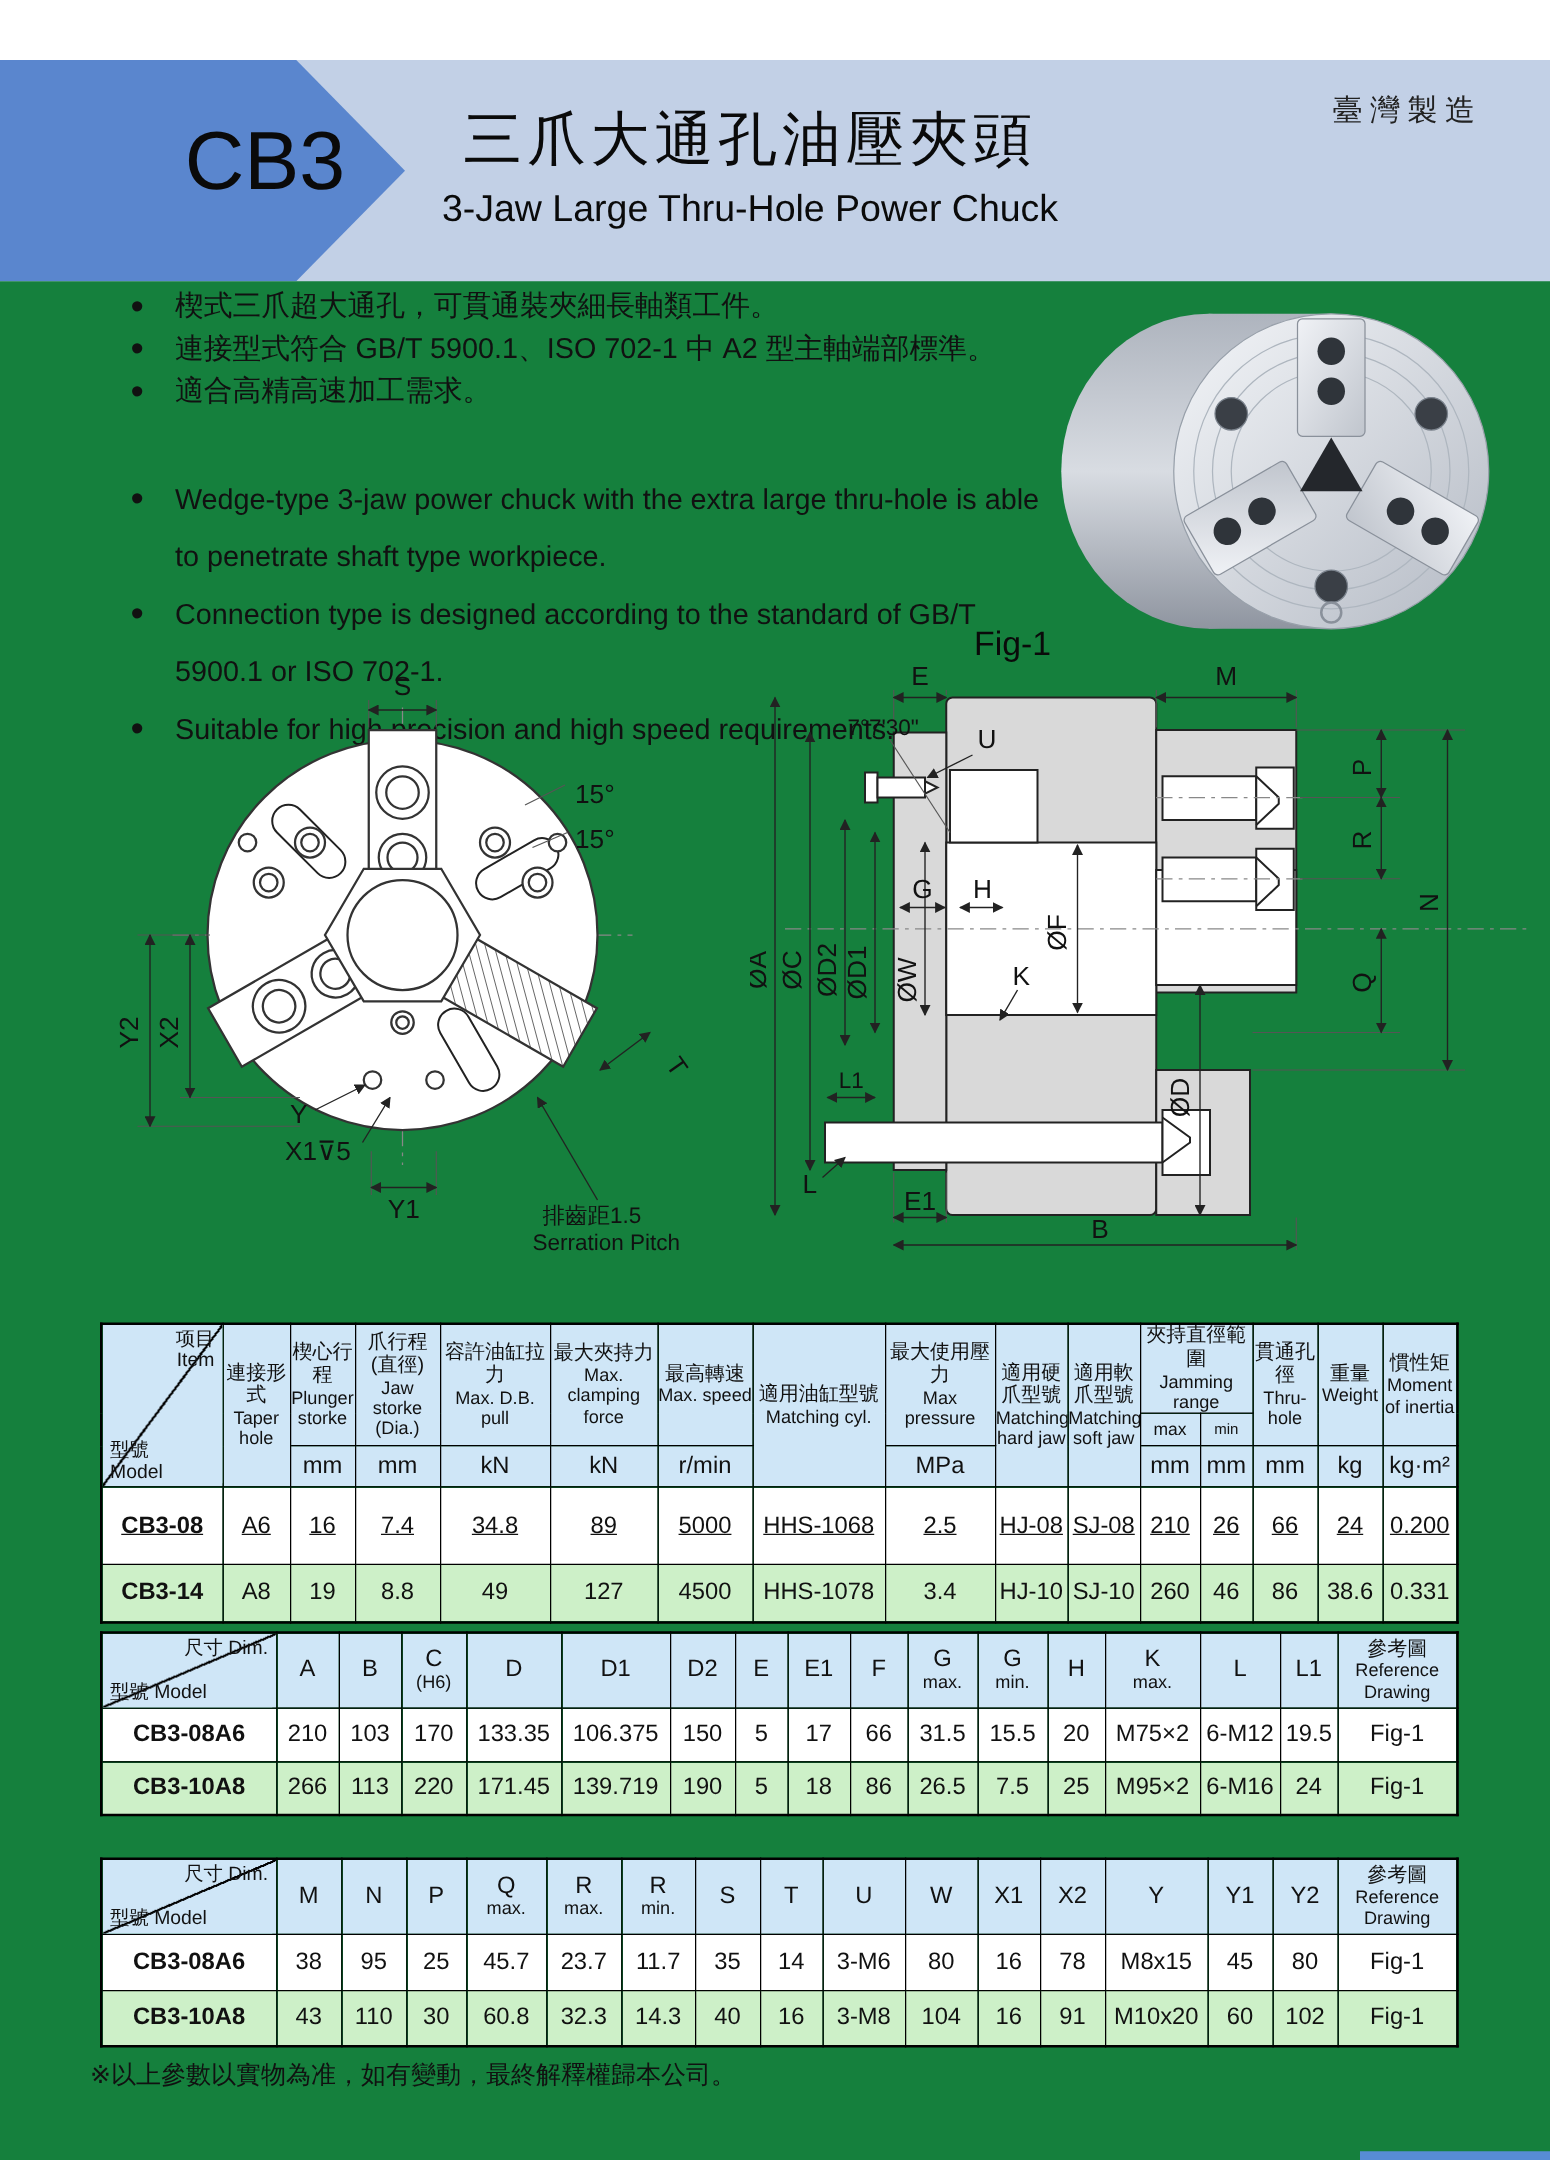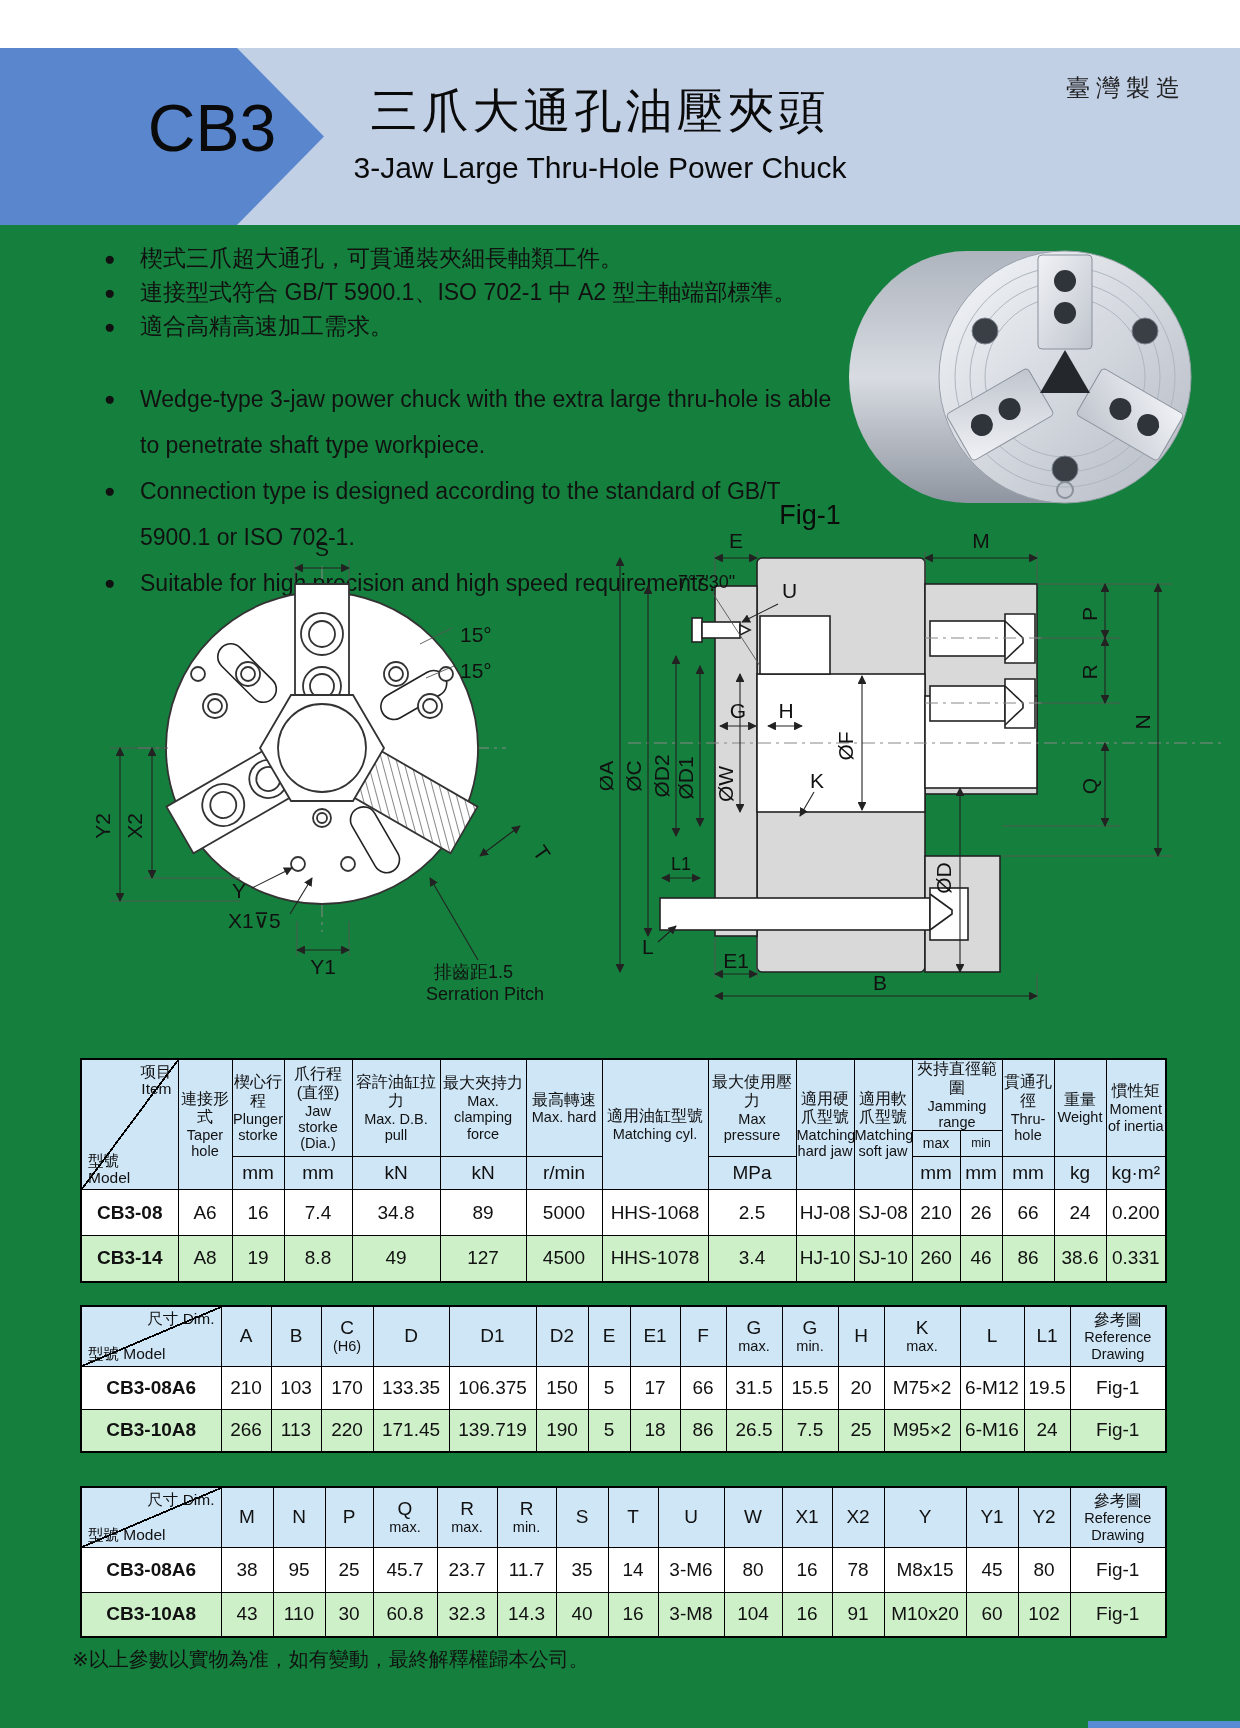--- a/index.html
+++ b/index.html
@@ -11,21 +11,21 @@
   .arrow{position:absolute;left:0;top:0;width:324px;height:177px;background:#5a86ce;
          clip-path:polygon(0 0,237px 0,324px 50%,237px 100%,0 100%);}
   .model-code{position:absolute;left:112px;top:42px;width:200px;font-size:66px;color:#0a0a0a;text-align:center;}
   .title-wrap{position:absolute;left:330px;top:0;width:540px;height:177px;text-align:center;}
   .title-zh{margin-top:32px;font-size:47px;letter-spacing:4px;color:#0a0a0a;}
   .title-en{margin-top:8px;font-size:30px;color:#0a0a0a;}
   .made-in{position:absolute;right:54px;top:24px;font-size:24px;letter-spacing:6px;color:#222;}
 
   
   ul.feat{list-style:none;margin:0;padding:0;position:absolute;left:104px;}
-  ul.feat.zh{top:194px;width:740px;}
+  ul.feat.zh{top:180px;width:740px;}
   ul.feat.en{top:328px;width:748px;}
   ul.feat li{position:relative;padding-left:36px;font-size:23px;line-height:33px;margin-bottom:1px;}
   ul.feat.en li{line-height:46px;margin-bottom:0;}
   ul.feat li::before{content:"●";position:absolute;left:0;top:0;font-size:19px;}
 
   
   .photo{position:absolute;left:795px;top:188px;width:445px;height:282px;}
   .fig-caption{position:absolute;left:720px;top:452px;width:180px;text-align:center;font-size:27px;color:#0a0a0a;}
   .draw-left{position:absolute;left:90px;top:478px;width:500px;height:480px;}
   .draw-right{position:absolute;left:600px;top:478px;width:640px;height:480px;}
@@ -372,21 +372,21 @@
       <td rowspan="2">
         <span class="hz">容許油缸拉力</span>
             <span class="he">Max. D.B. pull</span>
           </td>
       <td rowspan="2">
         <span class="hz">最大夾持力</span>
             <span class="he">Max. clamping force</span>
           </td>
       <td rowspan="2">
         <span class="hz">最高轉速</span>
-            <span class="he">Max. hard</span>
+            <span class="he">Max. speed</span>
           </td>
       <td rowspan="3">
         <span class="hz">適用油缸型號</span>
             <span class="he">Matching cyl.</span>
           </td>
       <td rowspan="2">
         <span class="hz">最大使用壓力</span>
             <span class="he">Max pressure</span>
           </td>
       <td rowspan="3">
@@ -428,21 +428,21 @@
       <td>kN</td>
       <td>kN</td>
       <td>r/min</td>
       <td>MPa</td>
       <td>mm</td>
       <td>mm</td>
       <td>mm</td>
       <td>kg</td>
       <td>kg·m²</td>
     </tr>
-    <tr class="data" style="height:46px;">
+    <tr class="data" style="height:62px;text-decoration:underline;">
       <td class="model">CB3-08</td>
       <td>A6</td>
       <td>16</td>
       <td>7.4</td>
       <td>34.8</td>
       <td>89</td>
       <td>5000</td>
       <td>HHS-1068</td>
       <td>2.5</td>
       <td>HJ-08</td>

